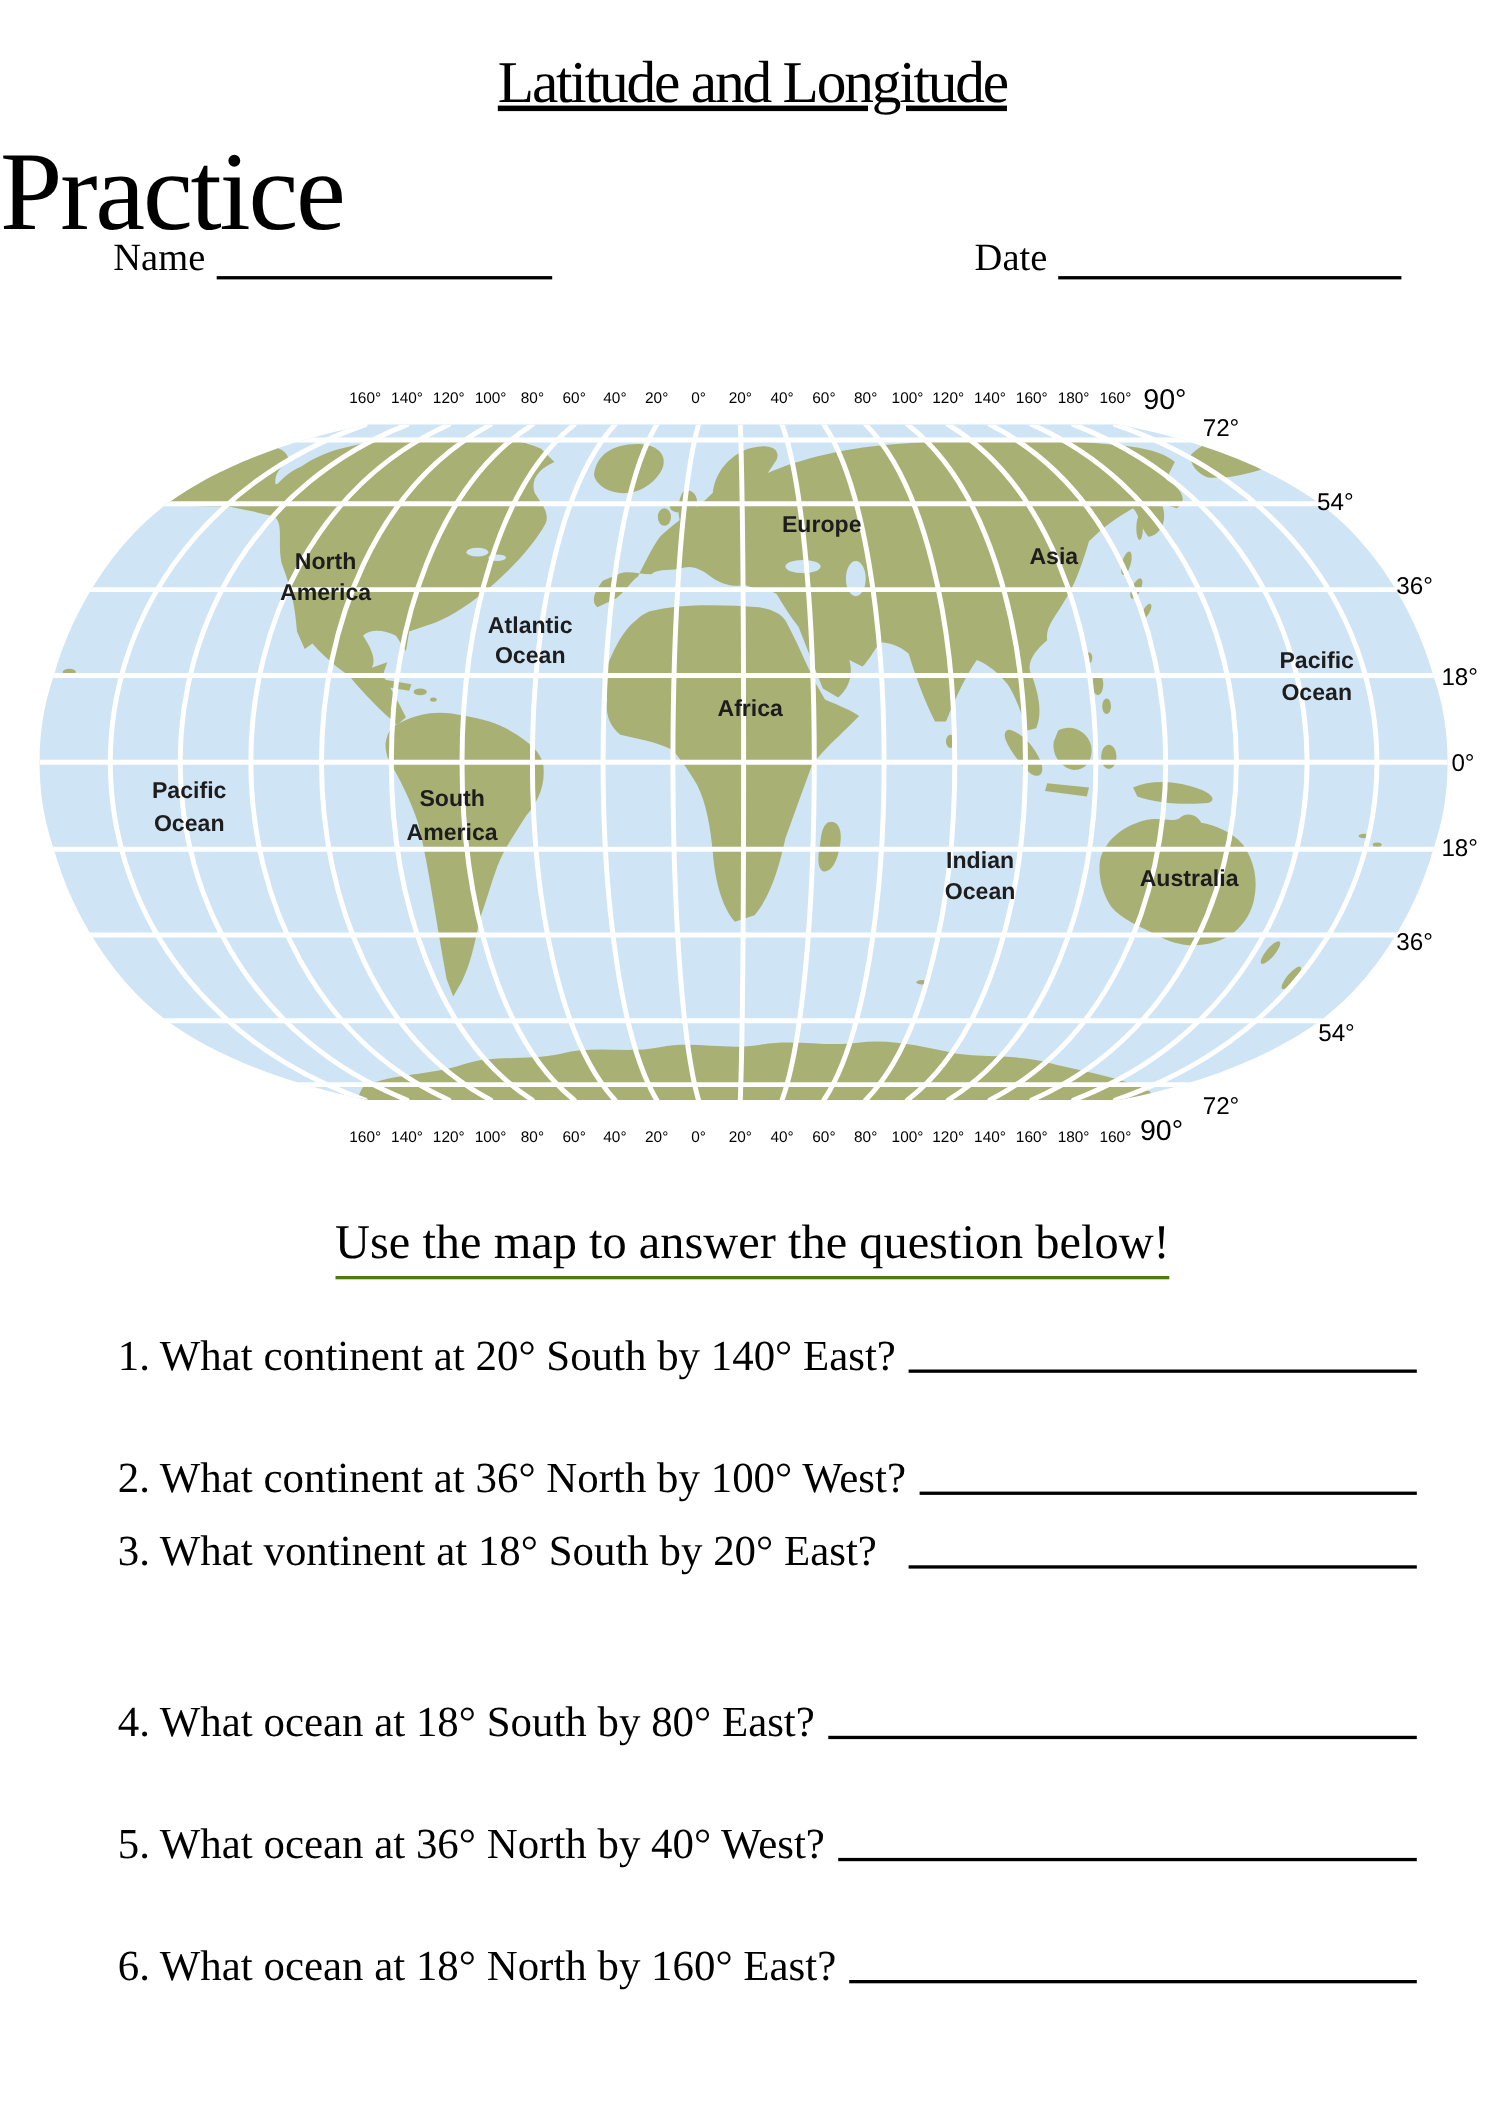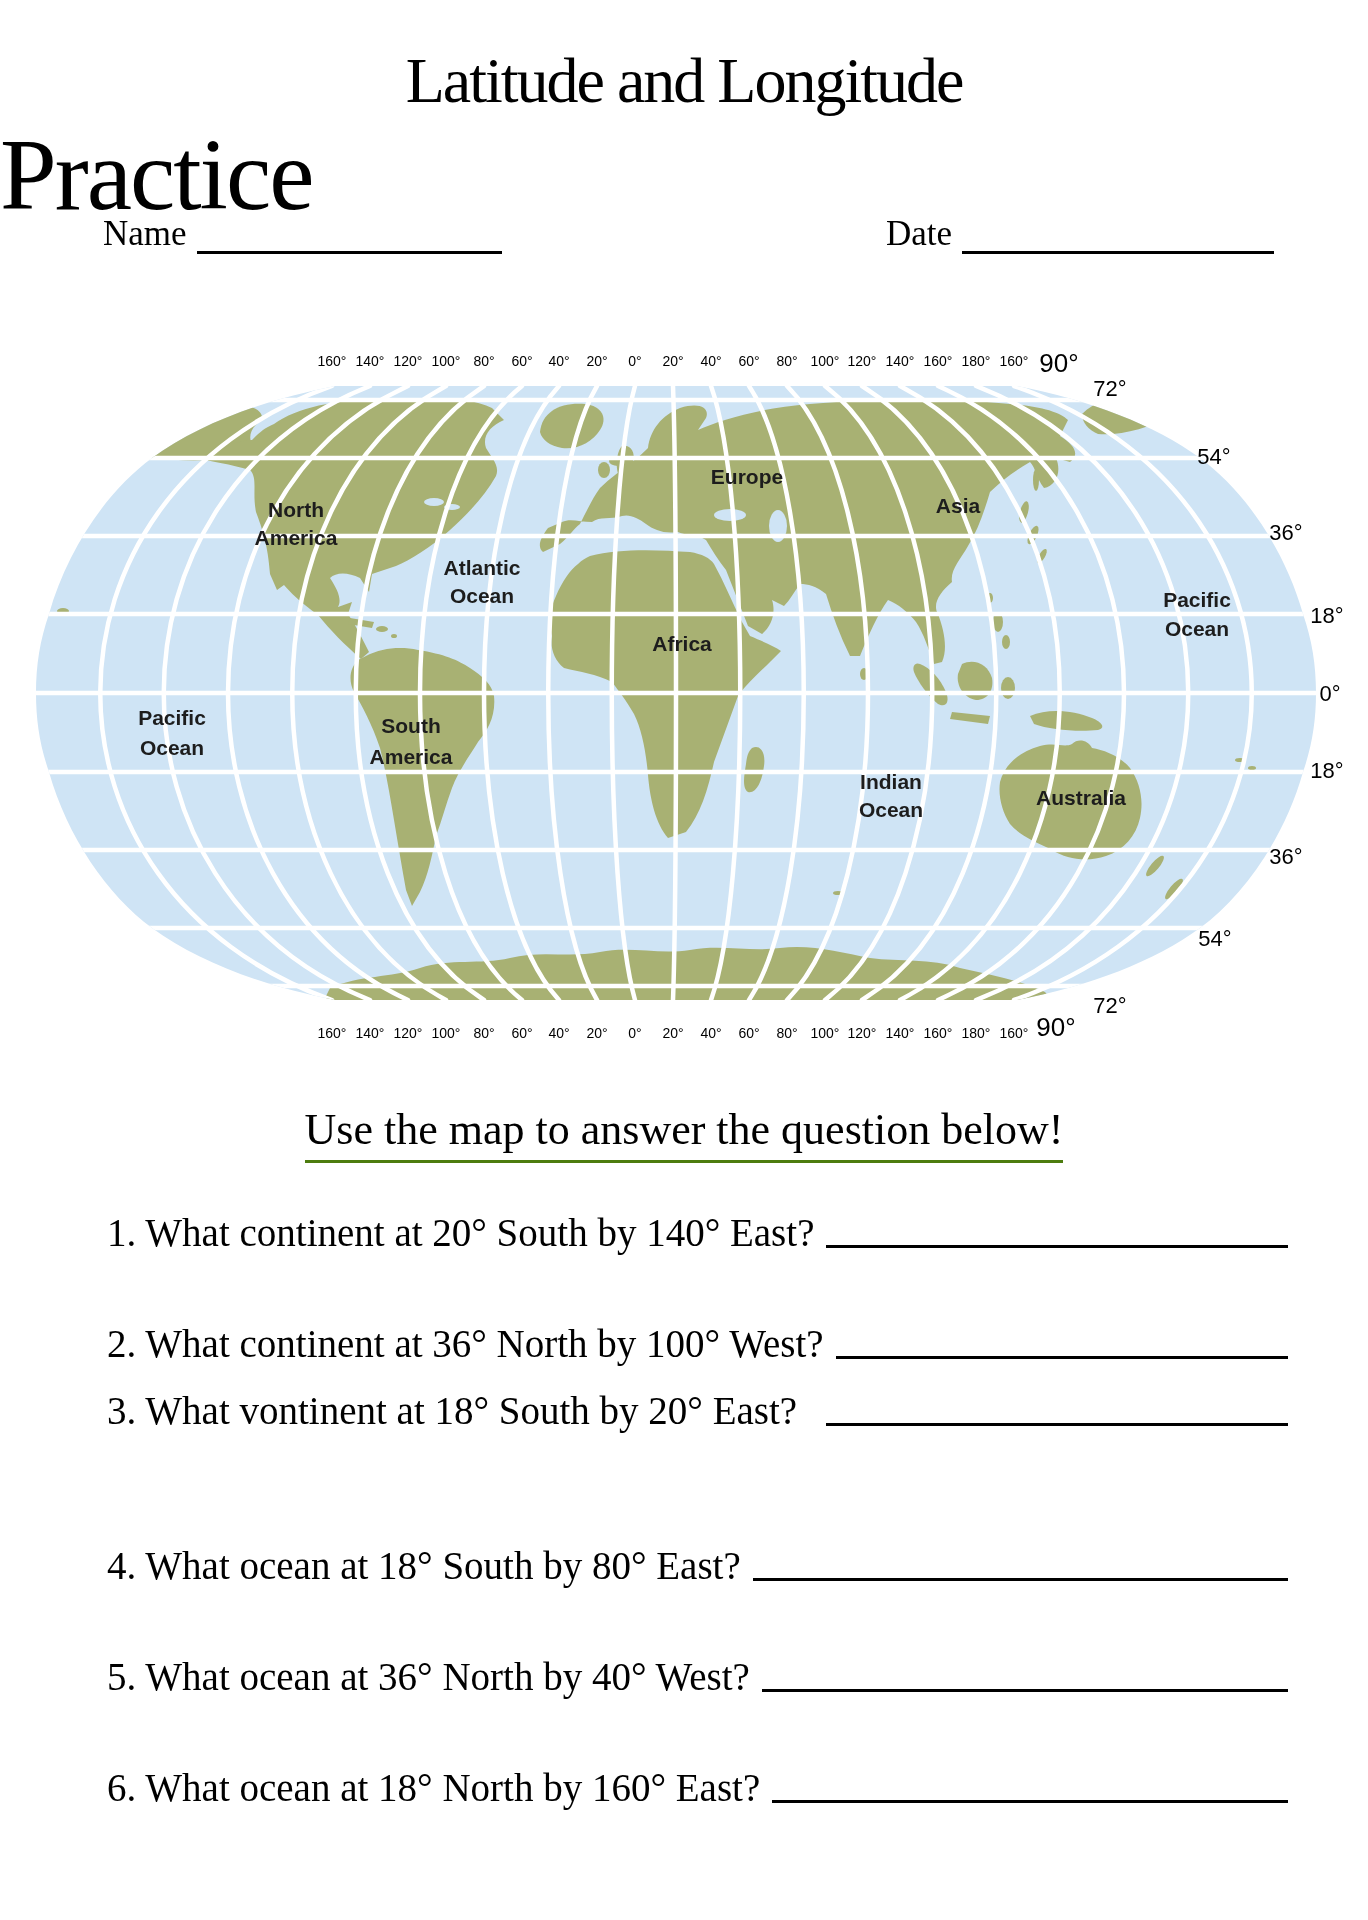--- a/index.html
+++ b/index.html
@@ -1,20 +1,20 @@
 <!DOCTYPE html>
 <html><head>
 <meta charset="utf-8">
 <style>
   html,body { margin:0; padding:0; background:#ffffff; }
   .page { position:relative; width:1368px; height:1920px; background:#fff;
           font-family:"Liberation Serif", serif; color:#000; overflow:hidden; }
 
   .title1 { position:absolute; top:44px; left:0; width:100%; text-align:center;
-            font-size:64px; letter-spacing:-2px; white-space:nowrap; }
+            font-size:54px; letter-spacing:-2px; white-space:nowrap;text-decoration:underline; }
   .title2 { position:absolute; top:116px; left:0; width:100%; text-align:left;
             font-size:102px; letter-spacing:-2px; white-space:nowrap; }
 
   .field { position:absolute; top:214px; font-size:35px; white-space:nowrap; }
   .field-name { left:103px; }
   .field-date { left:886px; }
   .blank { display:inline-block; border-bottom:3px solid #000; height:36px;
            vertical-align:bottom; margin-left:10px; }
   .blank-name { width:305px; }
   .blank-date { width:312px; }

